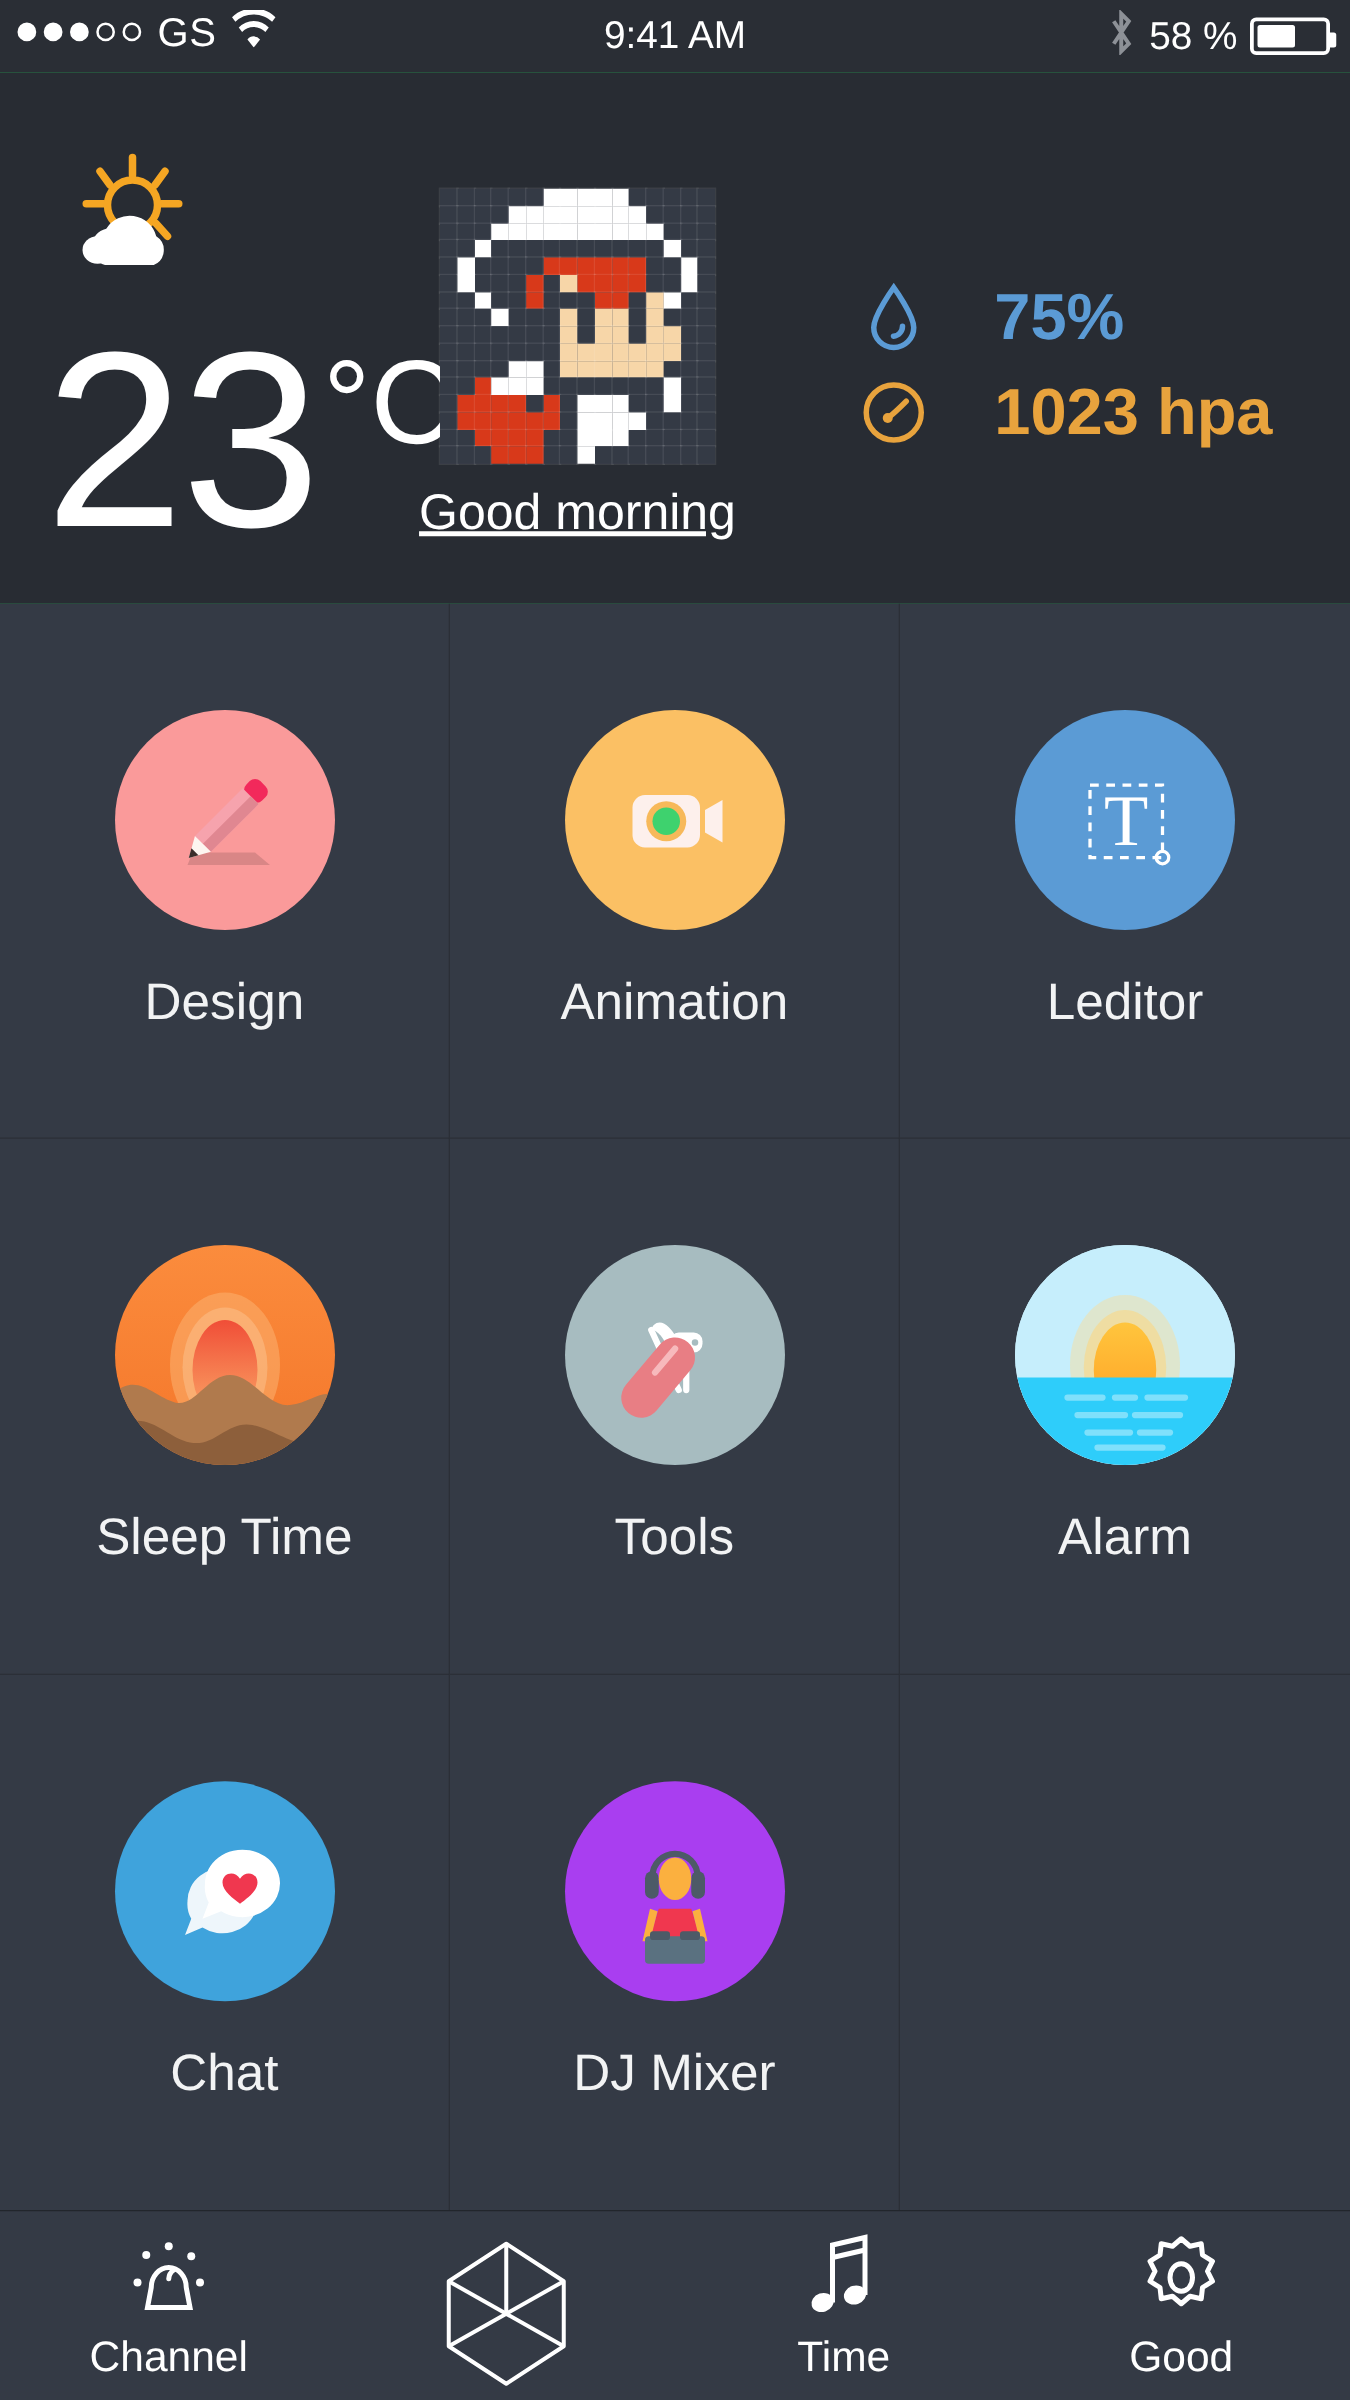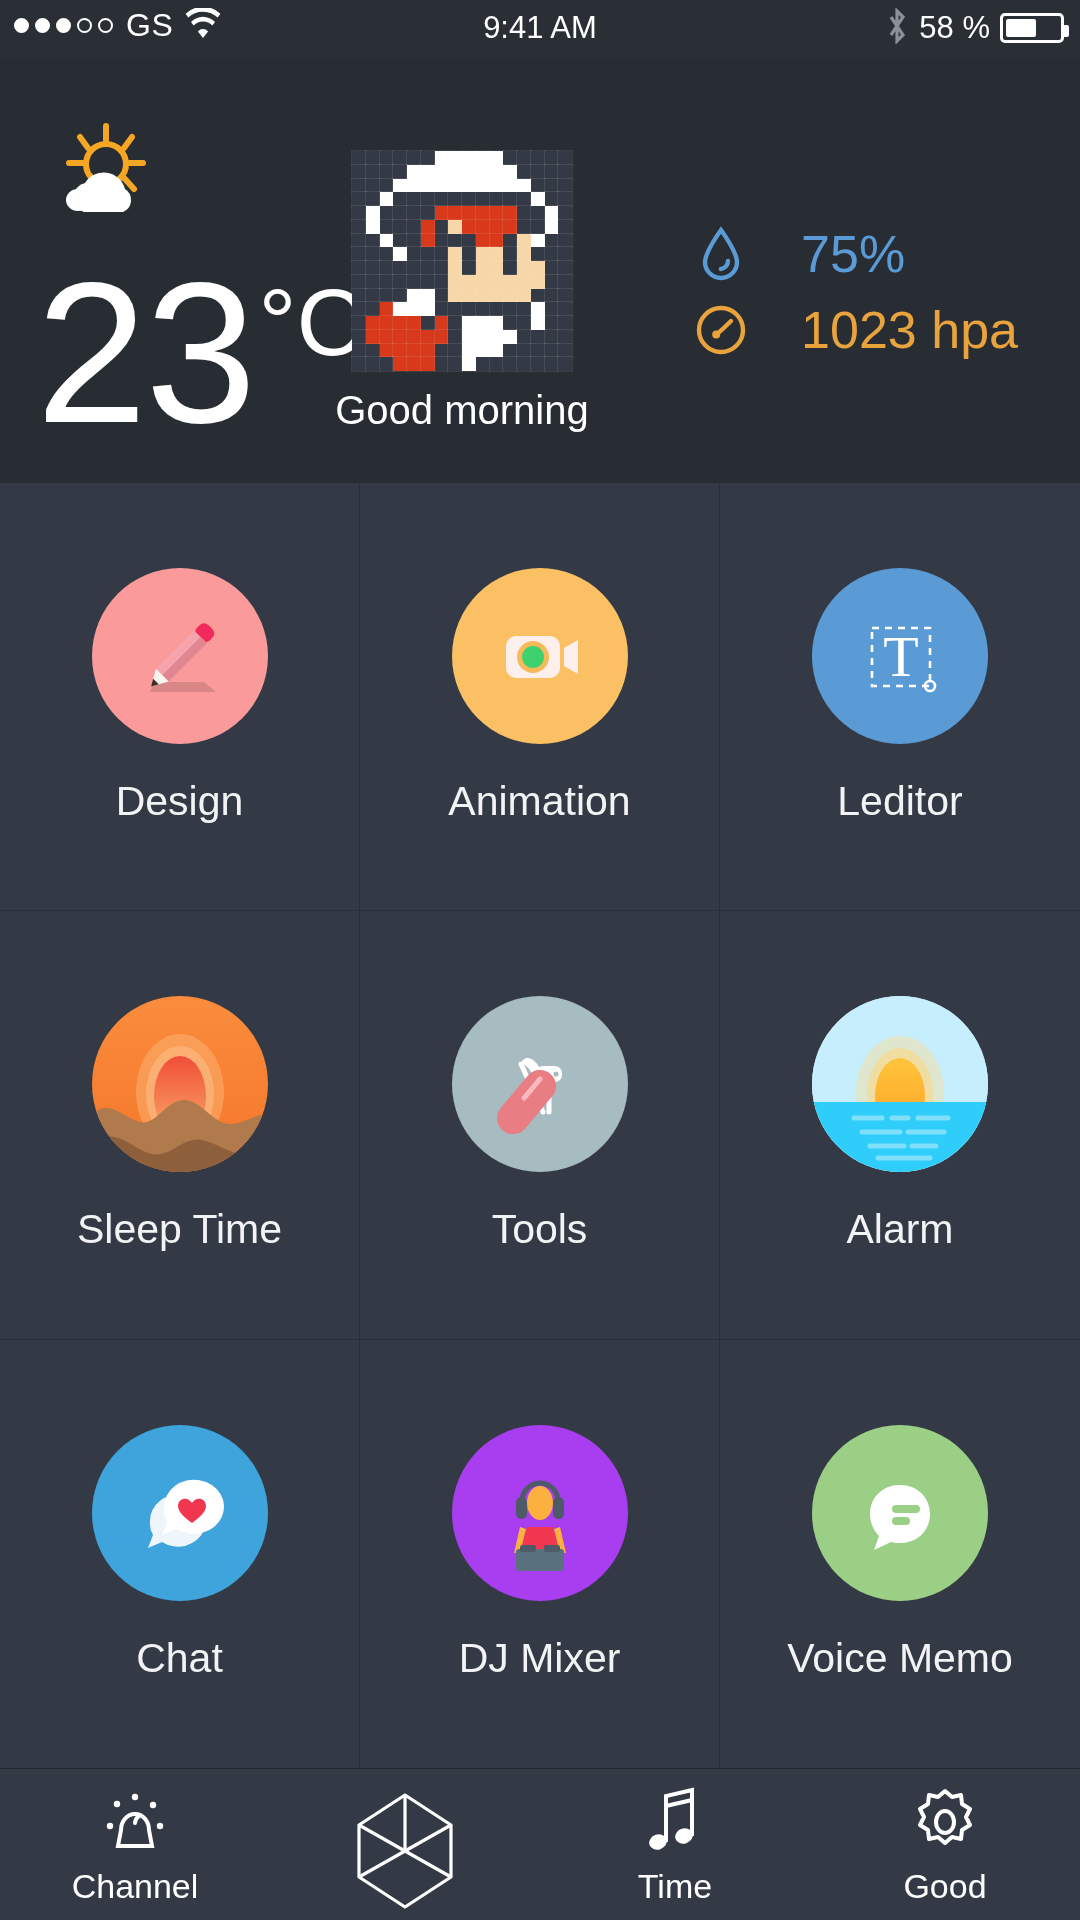--- a/index.html
+++ b/index.html
@@ -54,27 +54,27 @@
   .avatar {
     position:absolute; left:352px; top:93px; width:220px; height:220px;
     display:grid; grid-template-columns:repeat(16,1fr); grid-template-rows:repeat(16,1fr);
     background:#343a45;
   }
   .avatar i { display:block; outline:0.5px solid rgba(255,255,255,0.09); }
 
   .greeting {
     position:absolute; top:330px; left:352px; width:220px; text-align:center;
     color:#fff; font-size:40px; font-weight:400; white-space:nowrap;
-    transform:translateX(-120px); width:460px;
+    transform:translateX(-120px); width:460px;text-decoration:underline;
   }
 
   .metrics { position:absolute; right:62px; top:158px; }
   .metric { display:flex; align-items:center; height:76px; }
   .metric-icon { width:62px; display:flex; justify-content:center; align-items:center; }
-  .metric-val { font-size:52px; font-weight:400; margin-left:49px; white-space:nowrap; }
+  .metric-val { font-size:52px; font-weight:700; margin-left:49px; white-space:nowrap; }
   .m-humidity .metric-val { color:#5b9bd5; }
   .m-pressure .metric-val { color:#e8a33d; }
 
   
   .grid {
     position:absolute; top:483px; left:0; width:1080px; height:1285px;
     background:#343a45;
     display:grid; grid-template-columns:repeat(3,1fr); grid-template-rows:repeat(3,1fr);
   }
   .cell {
@@ -580,32 +580,20 @@
           <path fill="#f0374f" d="M47 74h26l8 26H39z"></path>
           <path fill="#fbb03f" d="M46 76l-6 24h-6l6-26zM74 76l6 24h6l-6-26z"></path>
           <rect x="36" y="96" width="48" height="22" rx="3" fill="#5a7180"></rect>
           <rect x="40" y="92" width="16" height="7" rx="2.5" fill="#4d5a67"></rect>
           <rect x="64" y="92" width="16" height="7" rx="2.5" fill="#4d5a67"></rect>
         </svg>
       </div>
       <div class="app-label">DJ Mixer</div>
     </div>
 
-    <div class="cell">
-      <div class="app-icon" style="background:#9ccf86">
-        <svg width="120" height="120" viewBox="0 0 120 120">
-          <path fill="#ffffff" d="M60 32c18 0 30 13 30 29s-12 29-30 29c-3 0-6 0-9-1l-17 8 5-14c-6-6-9-14-9-22 0-16 12-29 30-29z"></path>
-          <g fill="#9ccf86">
-            <rect x="52" y="52" width="28" height="8" rx="4"></rect>
-            <rect x="52" y="64" width="18" height="8" rx="4"></rect>
-          </g>
-        </svg>
-      </div>
-      <div class="app-label">Voice Memo</div>
-    </div>
   </div>
 
   <div class="navbar">
 
 
     <div class="nav-item">
       <span class="nav-icon">
         <svg width="76" height="76" viewBox="0 0 76 76">
           <path fill="none" stroke="#ffffff" stroke-width="4" d="M24 46a14 16 0 0 1 28 0l3 16H21z"></path>
           <path fill="none" stroke="#ffffff" stroke-width="4" stroke-linecap="round" d="M42 32a9 9 0 0 0-4 7"></path>

